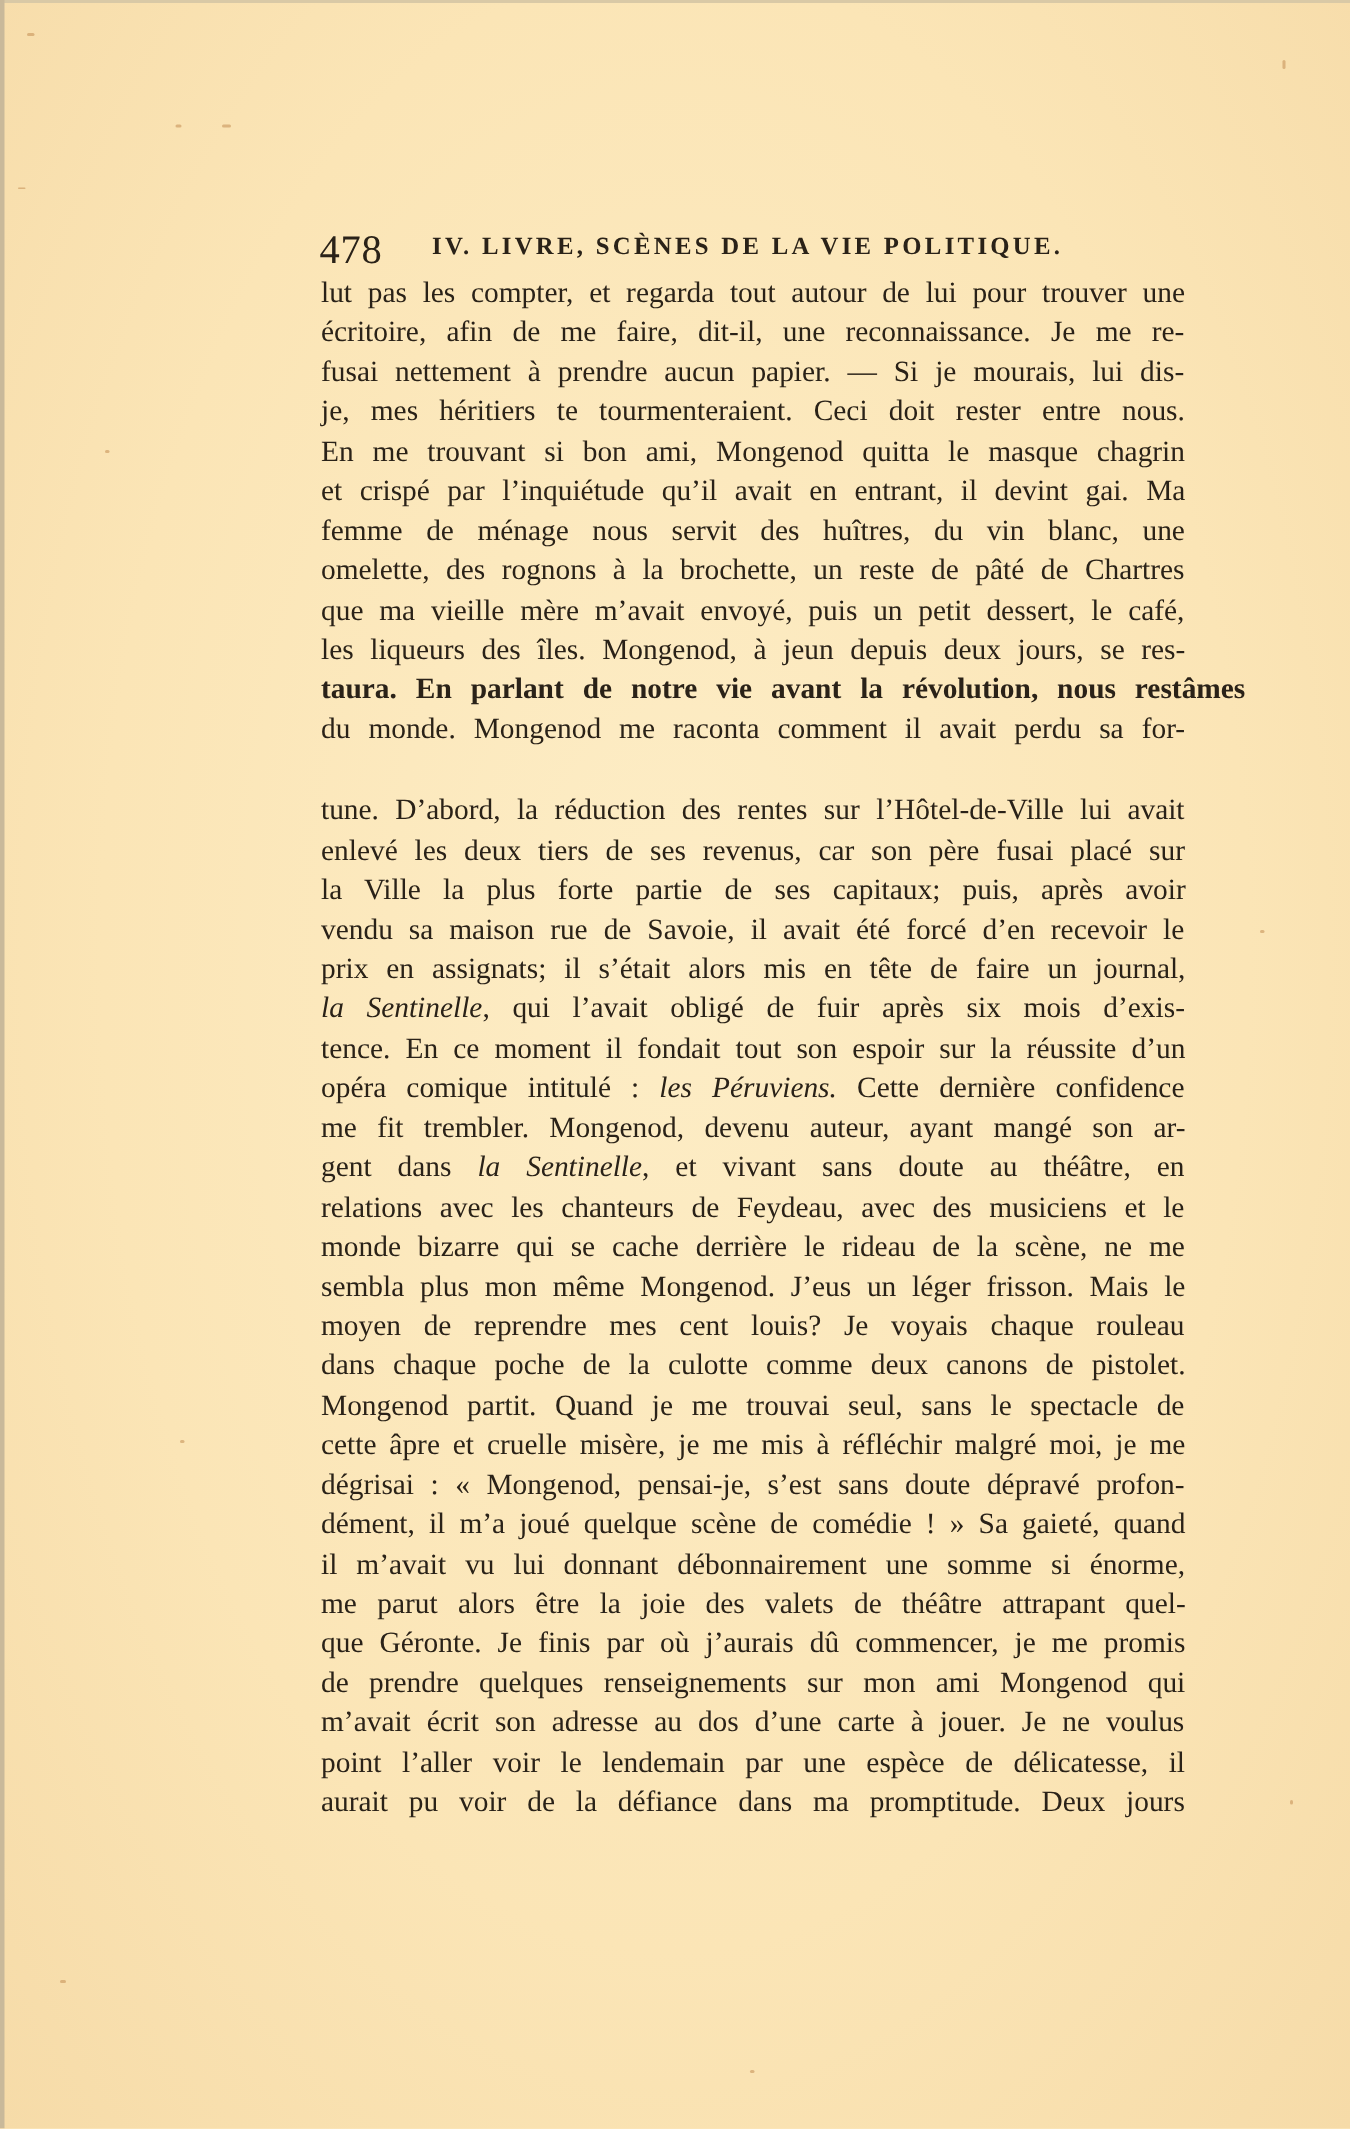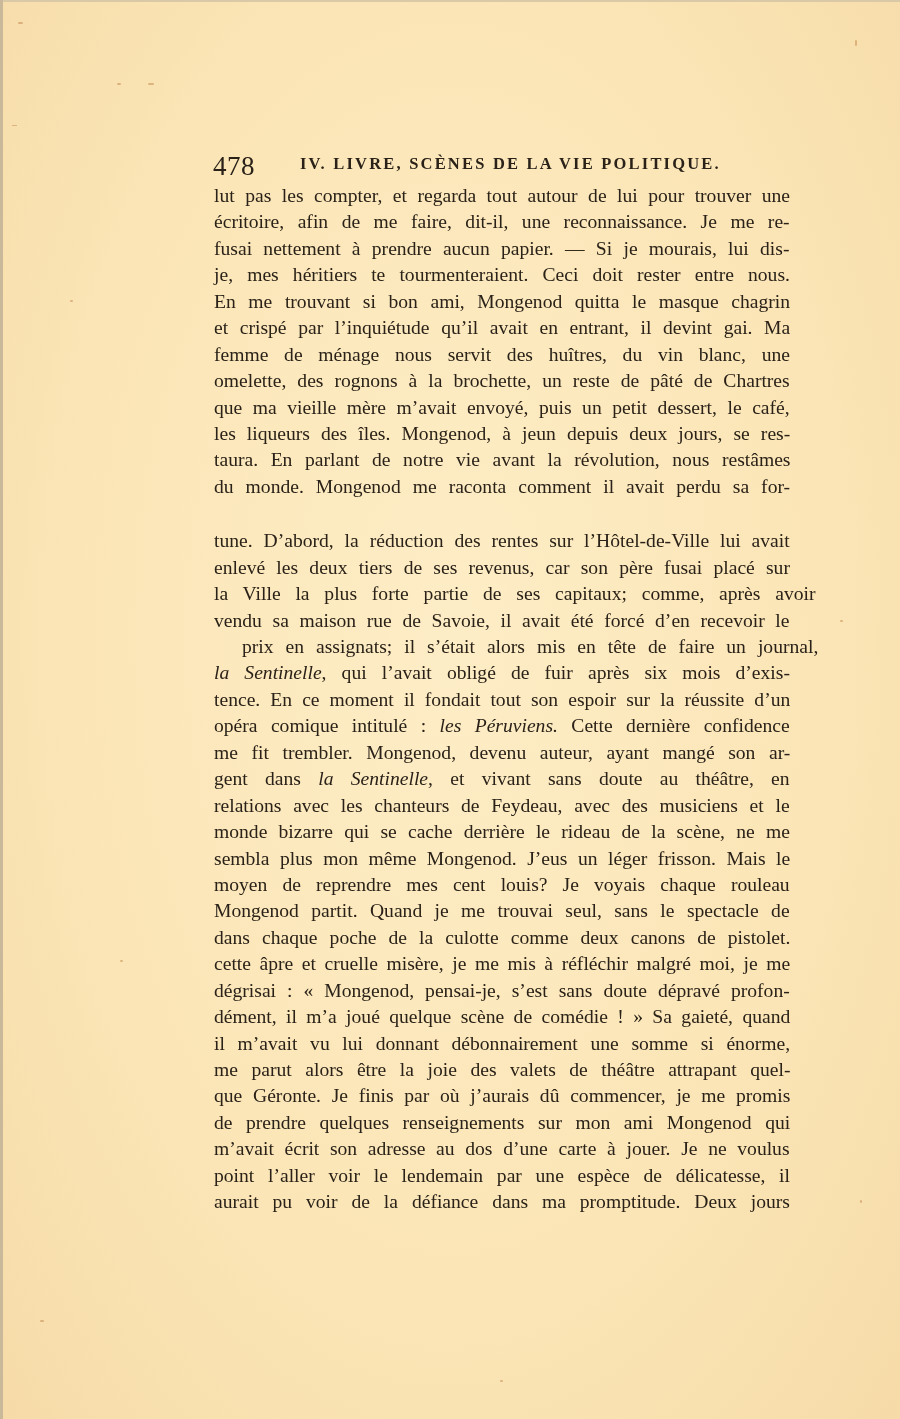--- a/index.html
+++ b/index.html
@@ -39,21 +39,21 @@
     }
     .page-number {
       position: absolute;
       left: 0;
       top: 0;
       font-size: 27px;
       letter-spacing: 0.5px;
     }
     .running-head {
       position: absolute;
-      left: 87px;
+      left: 75px;
       top: 3px;
       font-size: 16.5px;
       font-weight: bold;
       letter-spacing: 2.2px;
       font-variant: small-caps;
     }
     .body-text {
       position: absolute;
       left: 214px;
       top: 183px;
@@ -97,38 +97,38 @@
       <div class="line" style="white-space: nowrap; word-spacing: 5.58px; text-align-last: left;"><span>lut pas les compter, et regarda tout autour de lui pour trouver une</span></div>
       <div class="line" style="white-space: nowrap; word-spacing: 8.6px; text-align-last: left;"><span>écritoire, afin de me faire, dit-il, une reconnaissance. Je me re-</span></div>
       <div class="line" style="white-space: nowrap; word-spacing: 6.36px; text-align-last: left;"><span>fusai nettement à prendre aucun papier. — Si je mourais, lui dis-</span></div>
       <div class="line" style="white-space: nowrap; word-spacing: 9.22px; text-align-last: left;"><span>je, mes héritiers te tourmenteraient. Ceci doit rester entre nous.</span></div>
       <div class="line" style="white-space: nowrap; word-spacing: 7.7px; text-align-last: left;"><span>En me trouvant si bon ami, Mongenod quitta le masque chagrin</span></div>
       <div class="line" style="white-space: nowrap; word-spacing: 6.73px; text-align-last: left;"><span>et crispé par l’inquiétude qu’il avait en entrant, il devint gai. Ma</span></div>
       <div class="line" style="white-space: nowrap; word-spacing: 10.8px; text-align-last: left;"><span>femme de ménage nous servit des huîtres, du vin blanc, une</span></div>
       <div class="line" style="white-space: nowrap; word-spacing: 6.09px; text-align-last: left;"><span>omelette, des rognons à la brochette, un reste de pâté de Chartres</span></div>
       <div class="line" style="white-space: nowrap; word-spacing: 5.64px; text-align-last: left;"><span>que ma vieille mère m’avait envoyé, puis un petit dessert, le café,</span></div>
       <div class="line" style="white-space: nowrap; word-spacing: 6.18px; text-align-last: left;"><span>les liqueurs des îles. Mongenod, à jeun depuis deux jours, se res-</span></div>
-      <div class="line" style="white-space: nowrap; word-spacing: 7.7px; text-align-last: left;"><span>taura. En parlant de notre vie avant la révolution, nous restâmes</span></div>
+      <div class="line" style="white-space: nowrap; word-spacing: 7.7px; text-align-last: left; font-weight: bold;"><span>taura. En parlant de notre vie avant la révolution, nous restâmes</span></div>
       <div class="line" style="white-space: nowrap; word-spacing: 7.1px; text-align-last: left;"><span>du monde. Mongenod me raconta comment il avait perdu sa for-</span></div>
       <div class="line" style="white-space: nowrap; word-spacing: 6px; text-align-last: left; margin-top: 28px;"><span>tune. D’abord, la réduction des rentes sur l’Hôtel-de-Ville lui avait</span></div>
       <div class="line" style="white-space: nowrap; word-spacing: 6.33px; text-align-last: left;"><span>enlevé les deux tiers de ses revenus, car son père fusai placé sur</span></div>
-      <div class="line" style="white-space: nowrap; word-spacing: 9.91px; text-align-last: left;"><span>la Ville la plus forte partie de ses capitaux; comme, après avoir</span></div>
+      <div class="line" style="white-space: nowrap; word-spacing: 9.91px; text-align-last: left;"><span>la Ville la plus forte partie de ses capitaux; puis, après avoir</span></div>
       <div class="line" style="white-space: nowrap; word-spacing: 5.75px; text-align-last: left;"><span>vendu sa maison rue de Savoie, il avait été forcé d’en recevoir le</span></div>
-      <div class="line" style="white-space: nowrap; word-spacing: 7.08px; text-align-last: left; margin-left: 28px;"><span>prix en assignats; il s’était alors mis en tête de faire un journal,</span></div>
+      <div class="line" style="white-space: nowrap; word-spacing: 7.08px; text-align-last: left;"><span>prix en assignats; il s’était alors mis en tête de faire un journal,</span></div>
       <div class="line" style="white-space: nowrap; word-spacing: 10.2px; text-align-last: left;"><span class="it">la Sentinelle</span><span>, qui l’avait obligé de fuir après six mois d’exis-</span></div>
       <div class="line" style="white-space: nowrap; word-spacing: 5.17px; text-align-last: left;"><span>tence. En ce moment il fondait tout son espoir sur la réussite d’un</span></div>
       <div class="line" style="white-space: nowrap; word-spacing: 8.5px; text-align-last: left;"><span>opéra comique intitulé : </span><span class="it">les Péruviens.</span><span> Cette dernière confidence</span></div>
       <div class="line" style="white-space: nowrap; word-spacing: 8.67px; text-align-last: left;"><span>me fit trembler. Mongenod, devenu auteur, ayant mangé son ar-</span></div>
       <div class="line" style="white-space: nowrap; word-spacing: 12.4px; text-align-last: left;"><span>gent dans </span><span class="it">la Sentinelle</span><span>, et vivant sans doute au théâtre, en</span></div>
       <div class="line" style="white-space: nowrap; word-spacing: 6.8px; text-align-last: left;"><span>relations avec les chanteurs de Feydeau, avec des musiciens et le</span></div>
       <div class="line" style="white-space: nowrap; word-spacing: 6.33px; text-align-last: left;"><span>monde bizarre qui se cache derrière le rideau de la scène, ne me</span></div>
       <div class="line" style="white-space: nowrap; word-spacing: 5.6px; text-align-last: left;"><span>sembla plus mon même Mongenod. J’eus un léger frisson. Mais le</span></div>
       <div class="line" style="white-space: nowrap; word-spacing: 10.22px; text-align-last: left;"><span>moyen de reprendre mes cent louis? Je voyais chaque rouleau</span></div>
+      <div class="line" style="white-space: nowrap; word-spacing: 7.2px; text-align-last: left;"><span>dans chaque poche de la culotte comme deux canons de pistolet.</span></div>
       <div class="line" style="white-space: nowrap; word-spacing: 7.5px; text-align-last: left;"><span>Mongenod partit. Quand je me trouvai seul, sans le spectacle de</span></div>
-      <div class="line" style="white-space: nowrap; word-spacing: 7.2px; text-align-last: left;"><span>dans chaque poche de la culotte comme deux canons de pistolet.</span></div>
       <div class="line" style="white-space: nowrap; word-spacing: 3.69px; text-align-last: left;"><span>cette âpre et cruelle misère, je me mis à réfléchir malgré moi, je me</span></div>
       <div class="line" style="white-space: nowrap; word-spacing: 6.11px; text-align-last: left;"><span>dégrisai : « Mongenod, pensai-je, s’est sans doute dépravé profon-</span></div>
       <div class="line" style="white-space: nowrap; word-spacing: 4.5px; text-align-last: left;"><span>dément, il m’a joué quelque scène de comédie ! » Sa gaieté, quand</span></div>
       <div class="line" style="white-space: nowrap; word-spacing: 7.78px; text-align-last: left;"><span>il m’avait vu lui donnant débonnairement une somme si énorme,</span></div>
       <div class="line" style="white-space: nowrap; word-spacing: 8.64px; text-align-last: left;"><span>me parut alors être la joie des valets de théâtre attrapant quel-</span></div>
       <div class="line" style="white-space: nowrap; word-spacing: 5.82px; text-align-last: left;"><span>que Géronte. Je finis par où j’aurais dû commencer, je me promis</span></div>
       <div class="line" style="white-space: nowrap; word-spacing: 8.63px; text-align-last: left;"><span>de prendre quelques renseignements sur mon ami Mongenod qui</span></div>
       <div class="line" style="white-space: nowrap; word-spacing: 5.75px; text-align-last: left;"><span>m’avait écrit son adresse au dos d’une carte à jouer. Je ne voulus</span></div>
       <div class="line" style="white-space: nowrap; word-spacing: 8.8px; text-align-last: left;"><span>point l’aller voir le lendemain par une espèce de délicatesse, il</span></div>
       <div class="line last" style="white-space: nowrap; word-spacing: 9px; text-align-last: left;"><span>aurait pu voir de la défiance dans ma promptitude. Deux jours</span></div>

